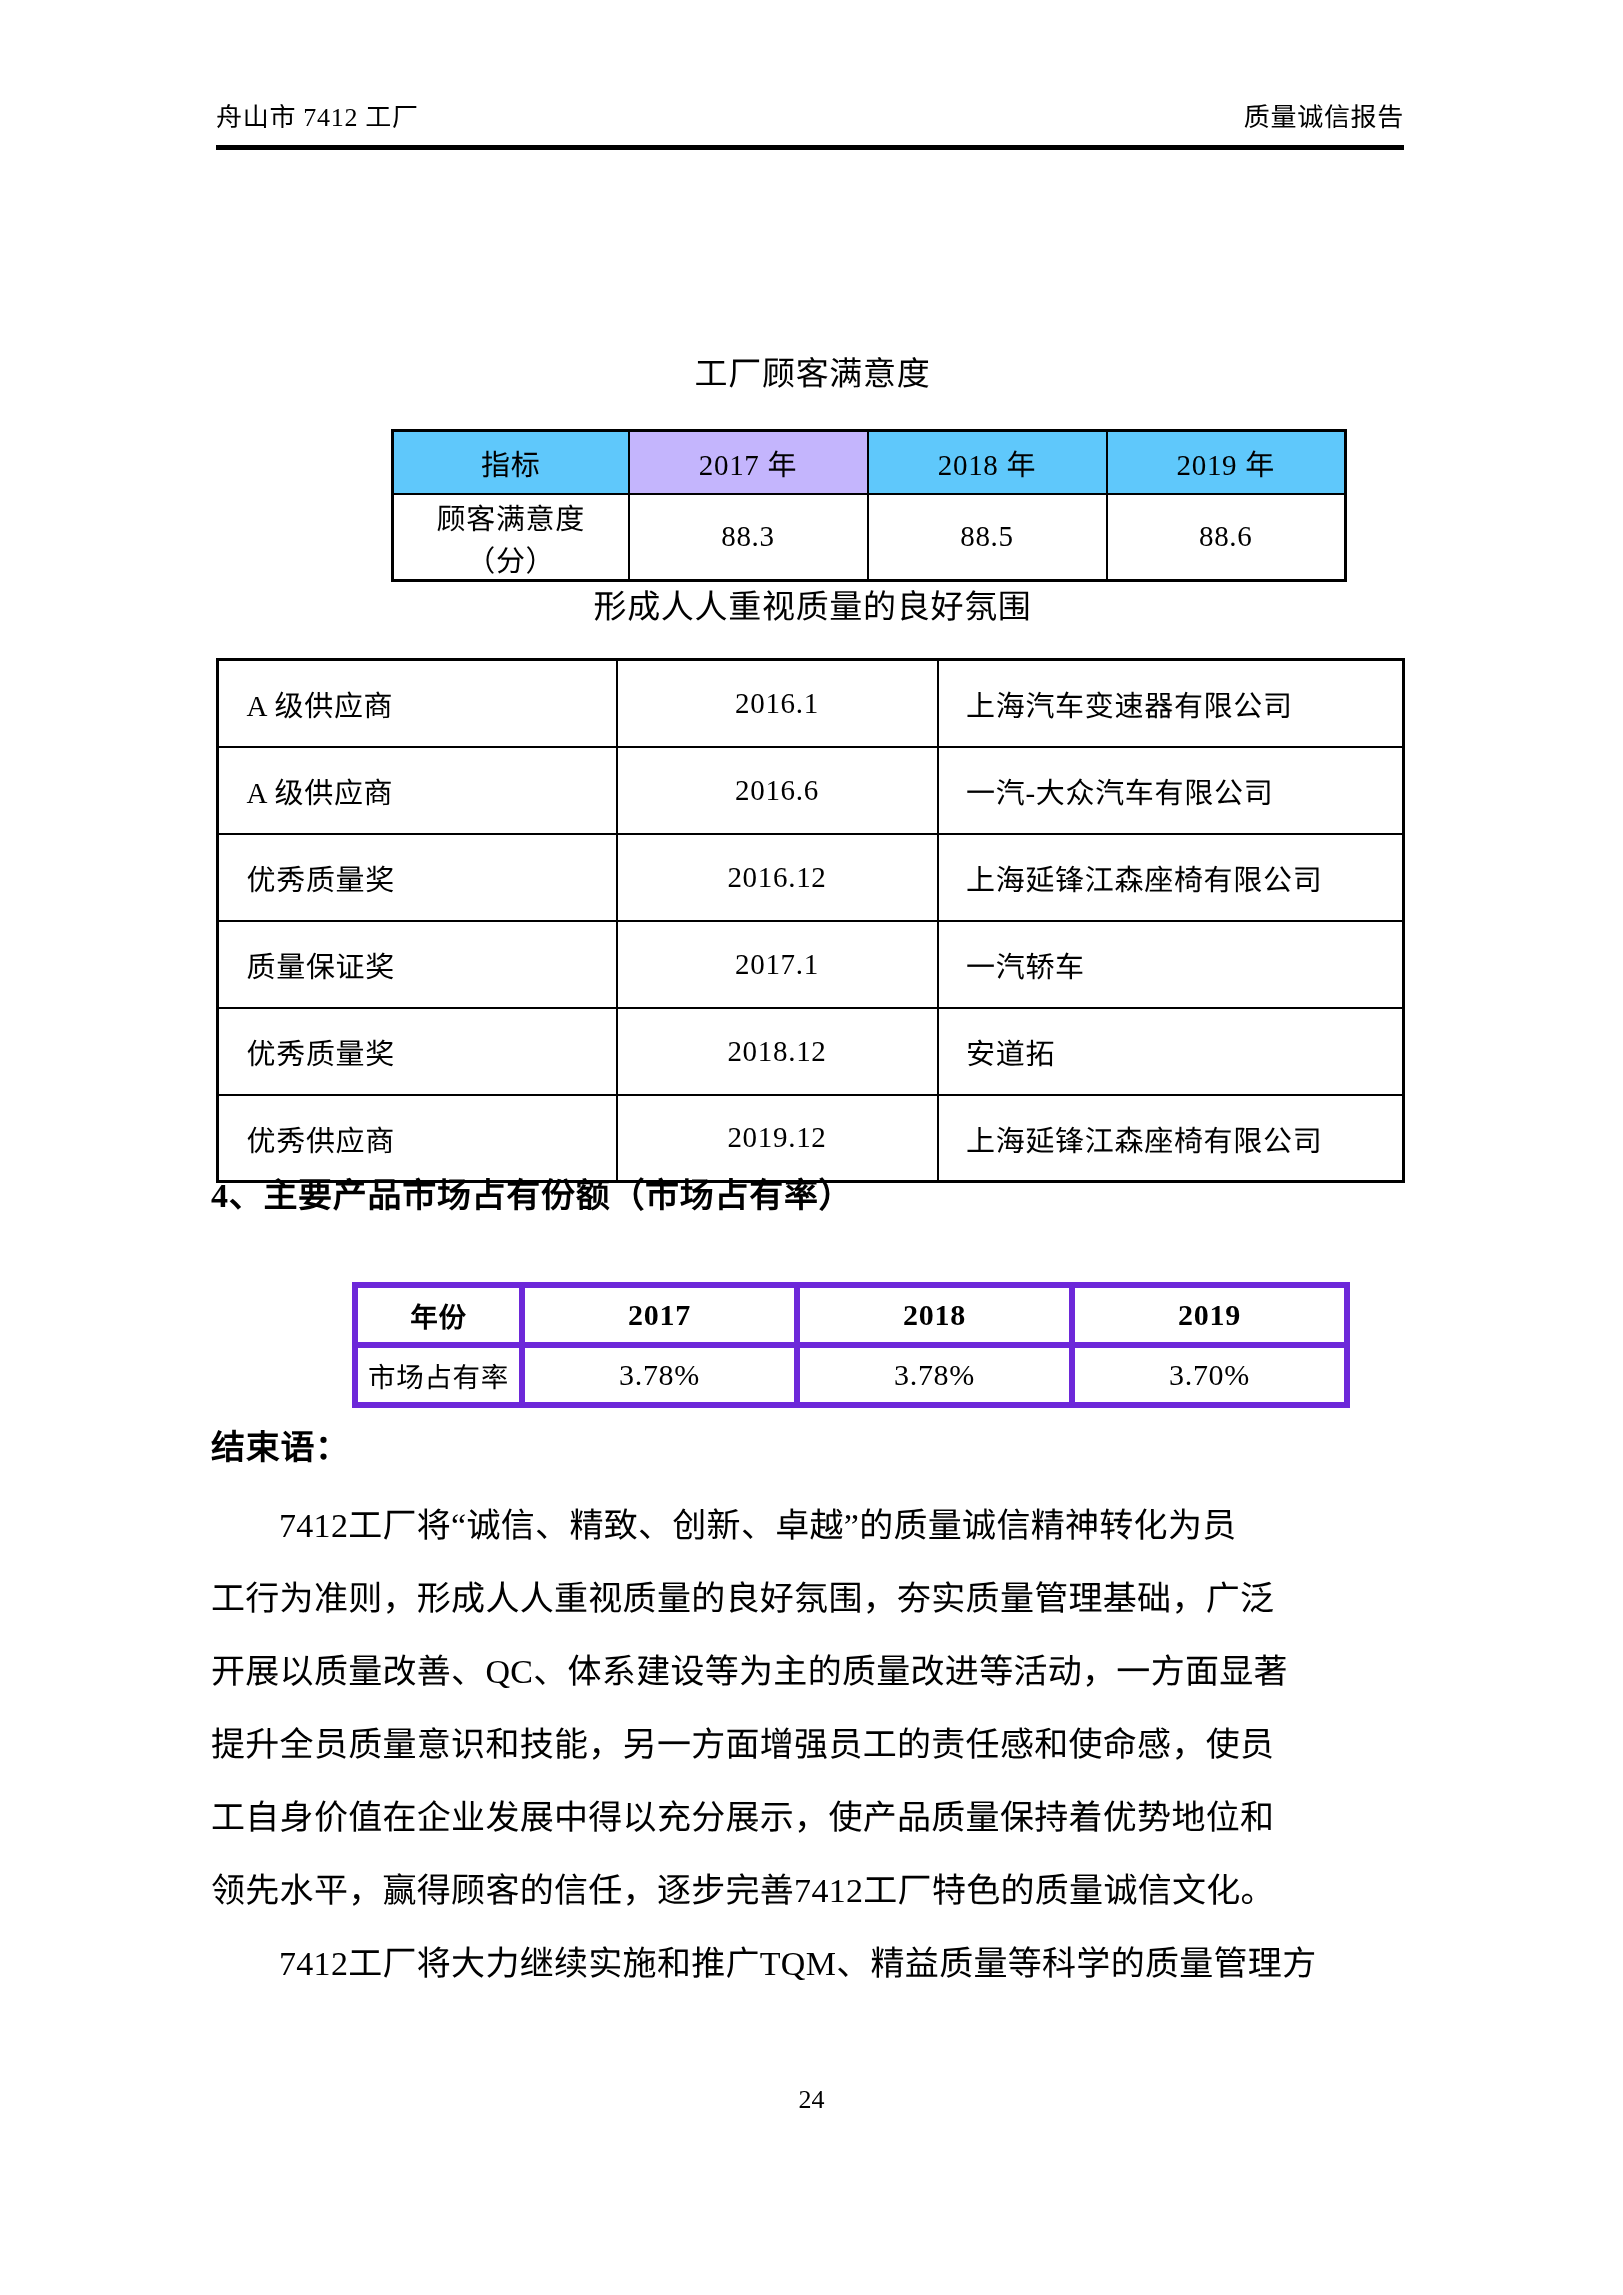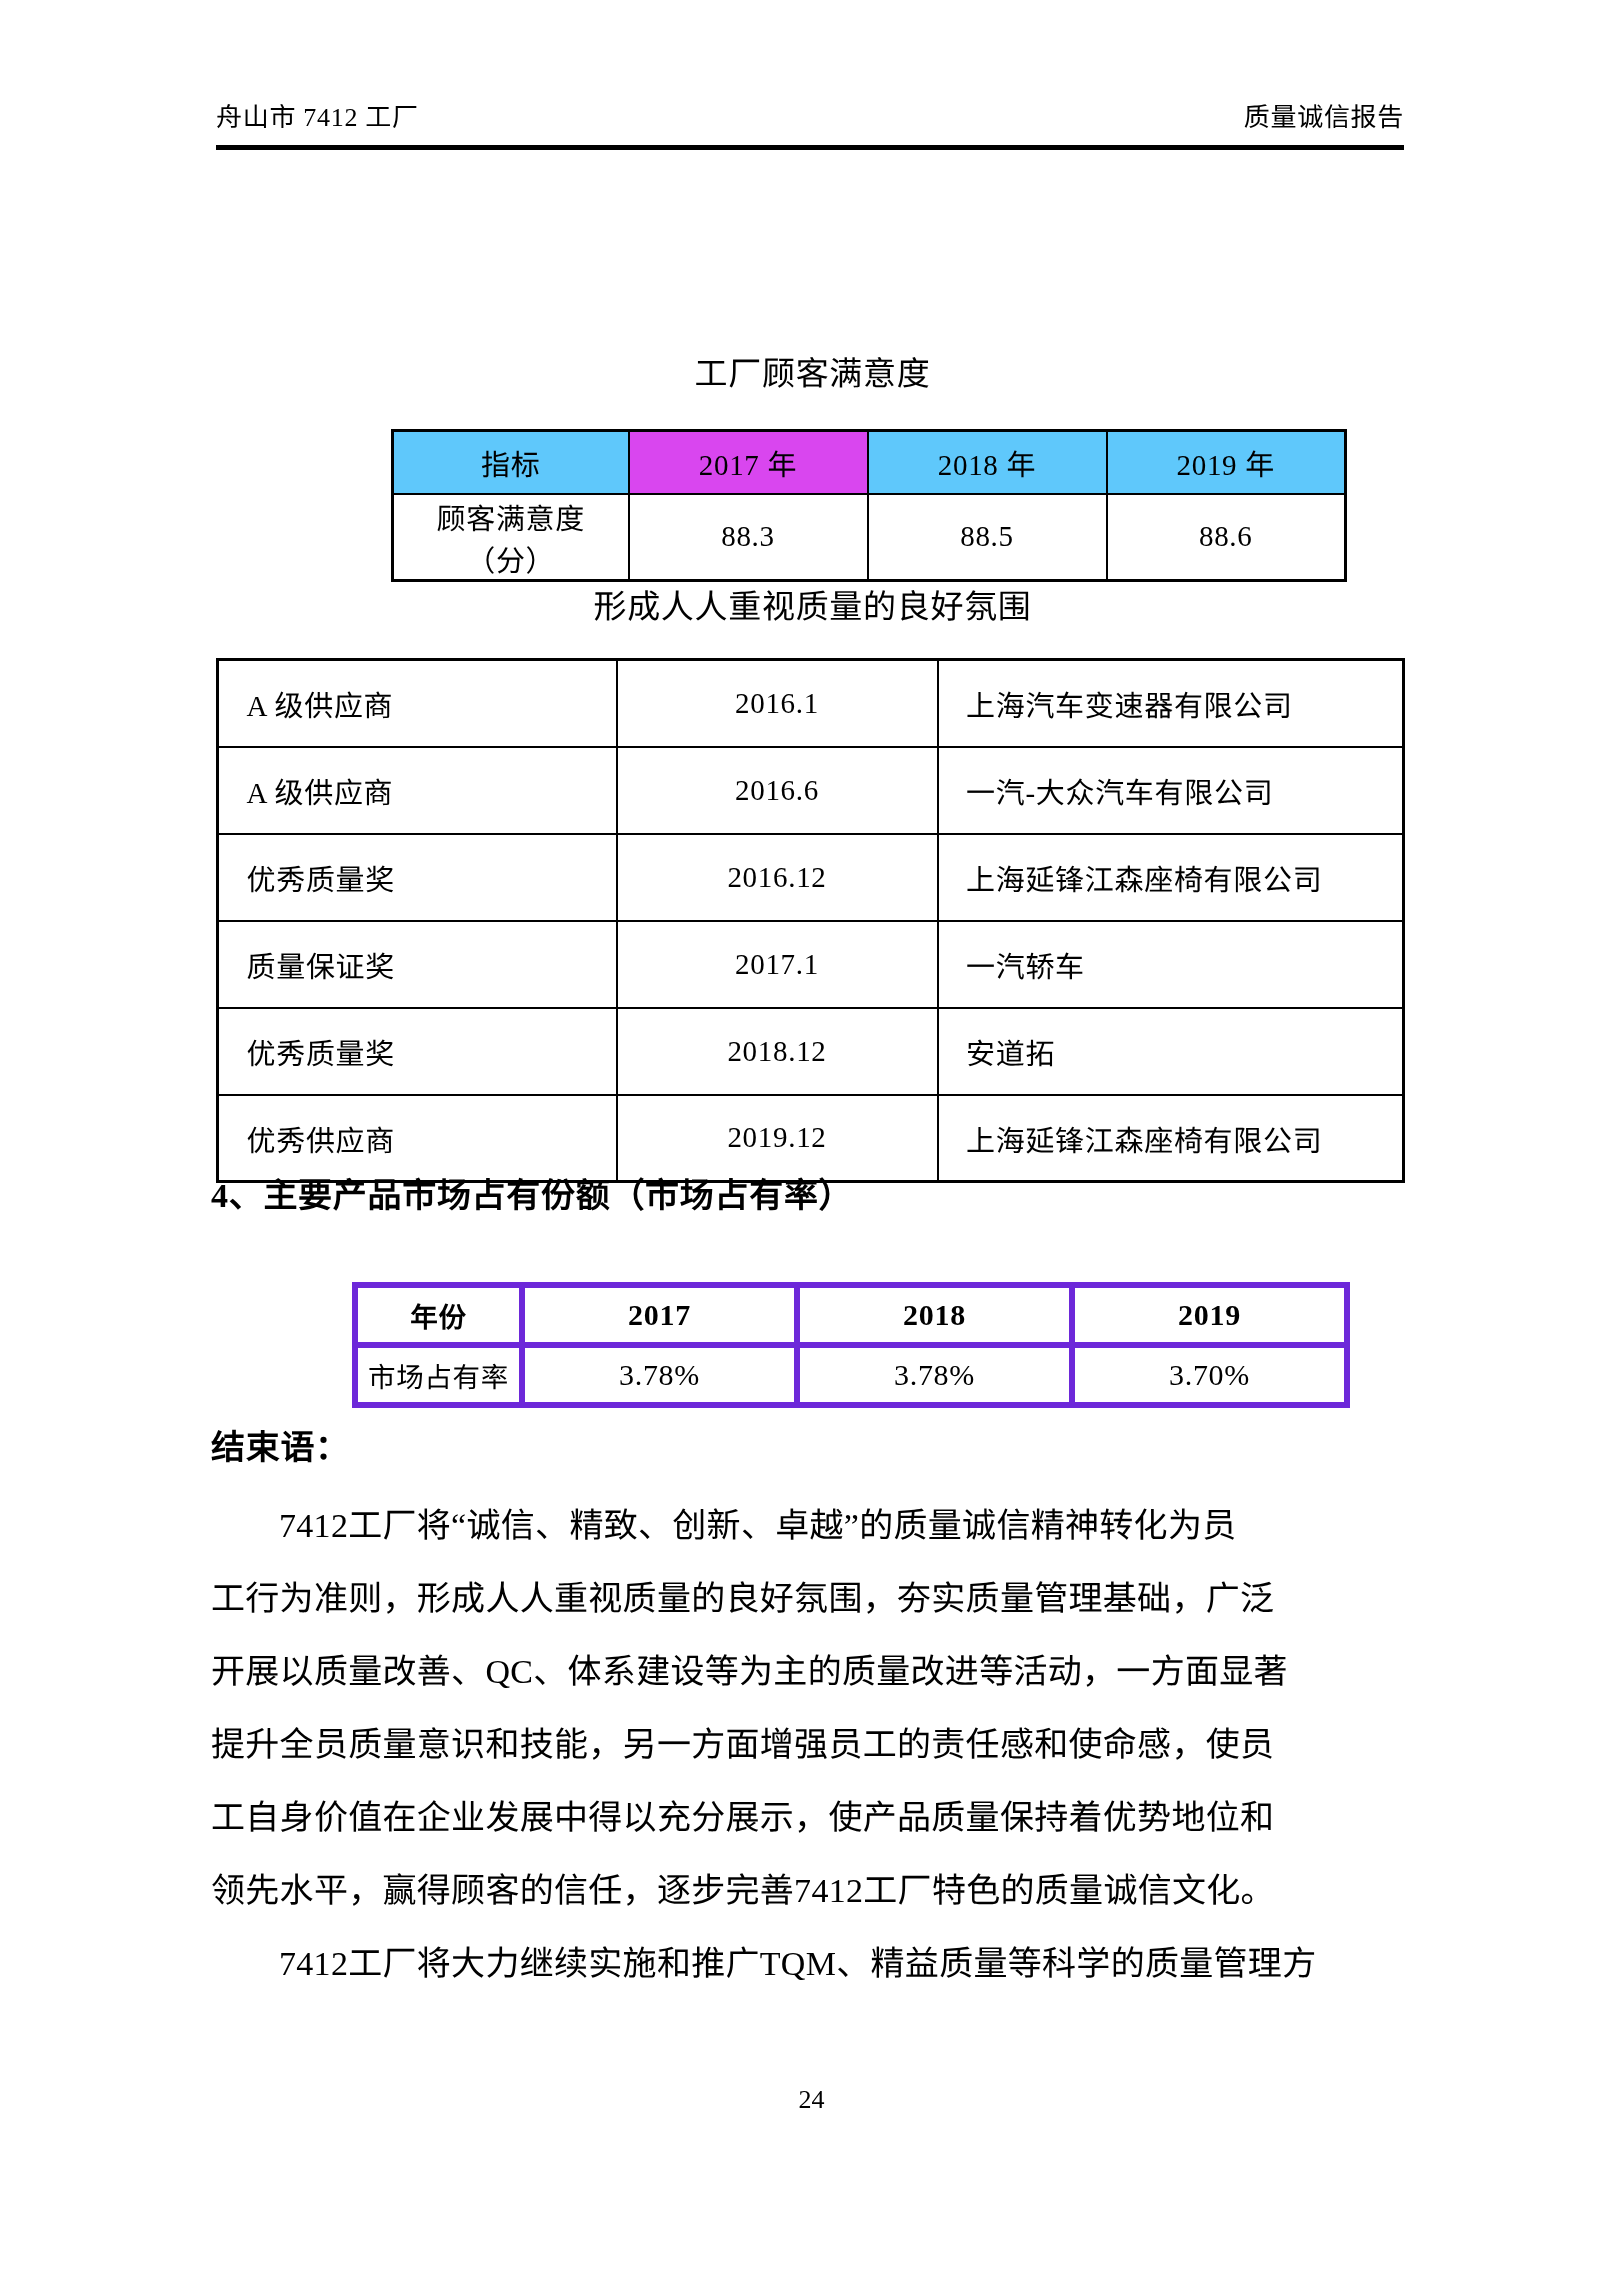--- a/index.html
+++ b/index.html
@@ -182,21 +182,21 @@
 
   <div class="cap-1">
     <p class="table-caption">工厂顾客满意度</p>
   </div>
 
   <div class="tbl-satisfaction-wrap">
     <table class="doc-table tbl-satisfaction">
       <tbody>
         <tr class="hdr">
           <td class="c0 cell-cn" style="background: rgb(95, 200, 251);">指标</td>
-          <td class="c1 cell-num" style="background: #d946ef;">2017 年</td>
+          <td class="c1 cell-num" style="background: #c4b5fd;">2017 年</td>
           <td class="c2 cell-num" style="background: rgb(95, 200, 251);">2018 年</td>
           <td class="c3 cell-num" style="background: rgb(95, 200, 251); margin-top: 48px;">2019 年</td>
         </tr>
         <tr>
           <td class="c0 cell-cn">顾客满意度（分）</td>
           <td class="c1 cell-num">88.3</td>
           <td class="c2 cell-num">88.5</td>
           <td class="c3 cell-num">88.6</td>
         </tr>
       </tbody>

